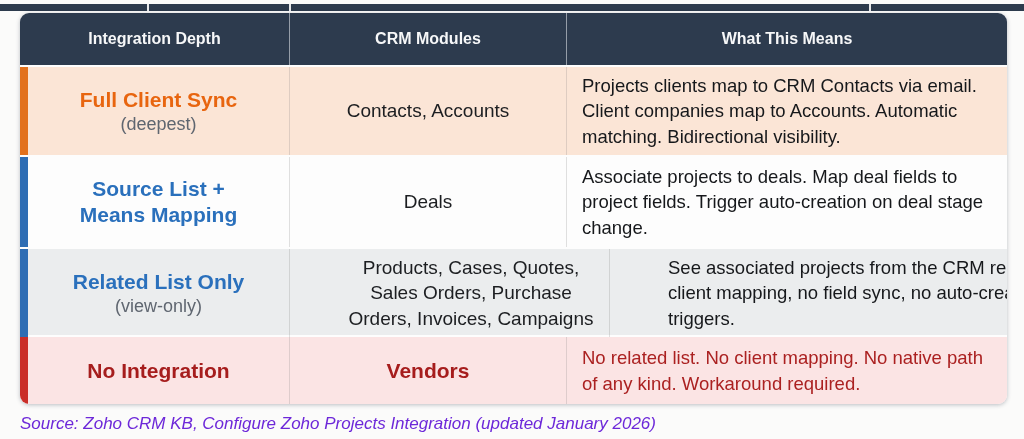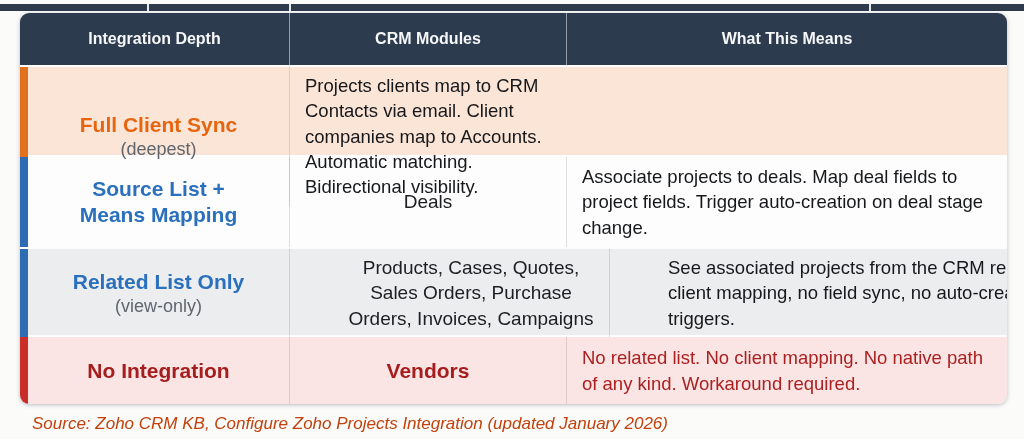--- a/index.html
+++ b/index.html
@@ -76,21 +76,21 @@
 
   .meaning-cell {
     display: flex; align-items: center;
     font-size: 18.5px; color: #16181b; line-height: 1.37;
     padding: 6px 16px 6px 15px; text-align: left;
   }
   .row-3 .meaning-cell { color: #ab2121; }
 
   .source-line {
     position: absolute; left: 20px; top: 414px;
-    font-style: italic; font-size: 17px; color: #c2410c; margin-left: 12px;
+    font-style: italic; font-size: 17px; color: #6d28d9;
   }
 </style>
 </head>
 <body>
 
 <div class="top-strip">
   <span class="notch notch-1"></span>
   <span class="notch notch-2"></span>
   <span class="notch notch-3"></span>
 </div>
@@ -102,20 +102,21 @@
     <div class="header-cell">CRM Modules</div>
     <div class="header-cell">What This Means</div>
   </div>
 
   <div class="grid-row body-row row-0">
     <div class="cell depth-cell">
       <div class="depth-title">Full Client Sync</div>
 
       <div class="depth-note">(deepest)</div>
     </div>
+    <div class="cell modules-cell">Contacts, Accounts</div>
     <div class="cell meaning-cell">
         <span>Projects clients map to CRM Contacts via email. Client companies map to Accounts. Automatic matching. Bidirectional visibility.</span>
       </div>
   </div>
 
   <div class="grid-row body-row row-1">
     <div class="cell depth-cell">
       <div class="depth-title">Source List +</div>
       <div class="depth-title depth-title-2">Means Mapping</div>
 

